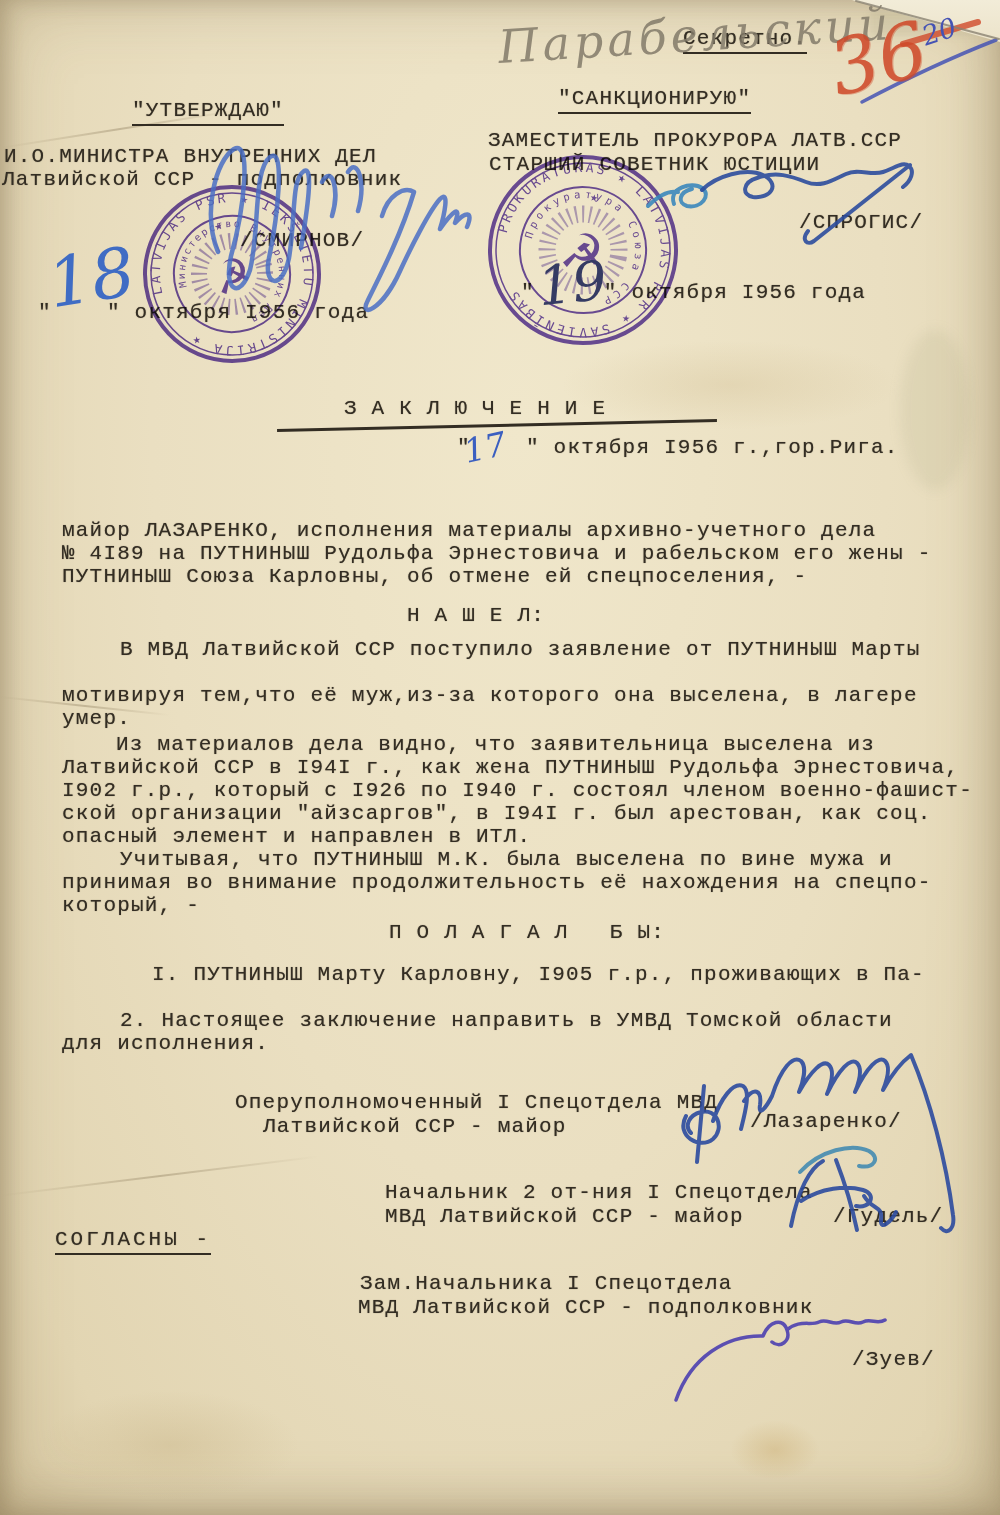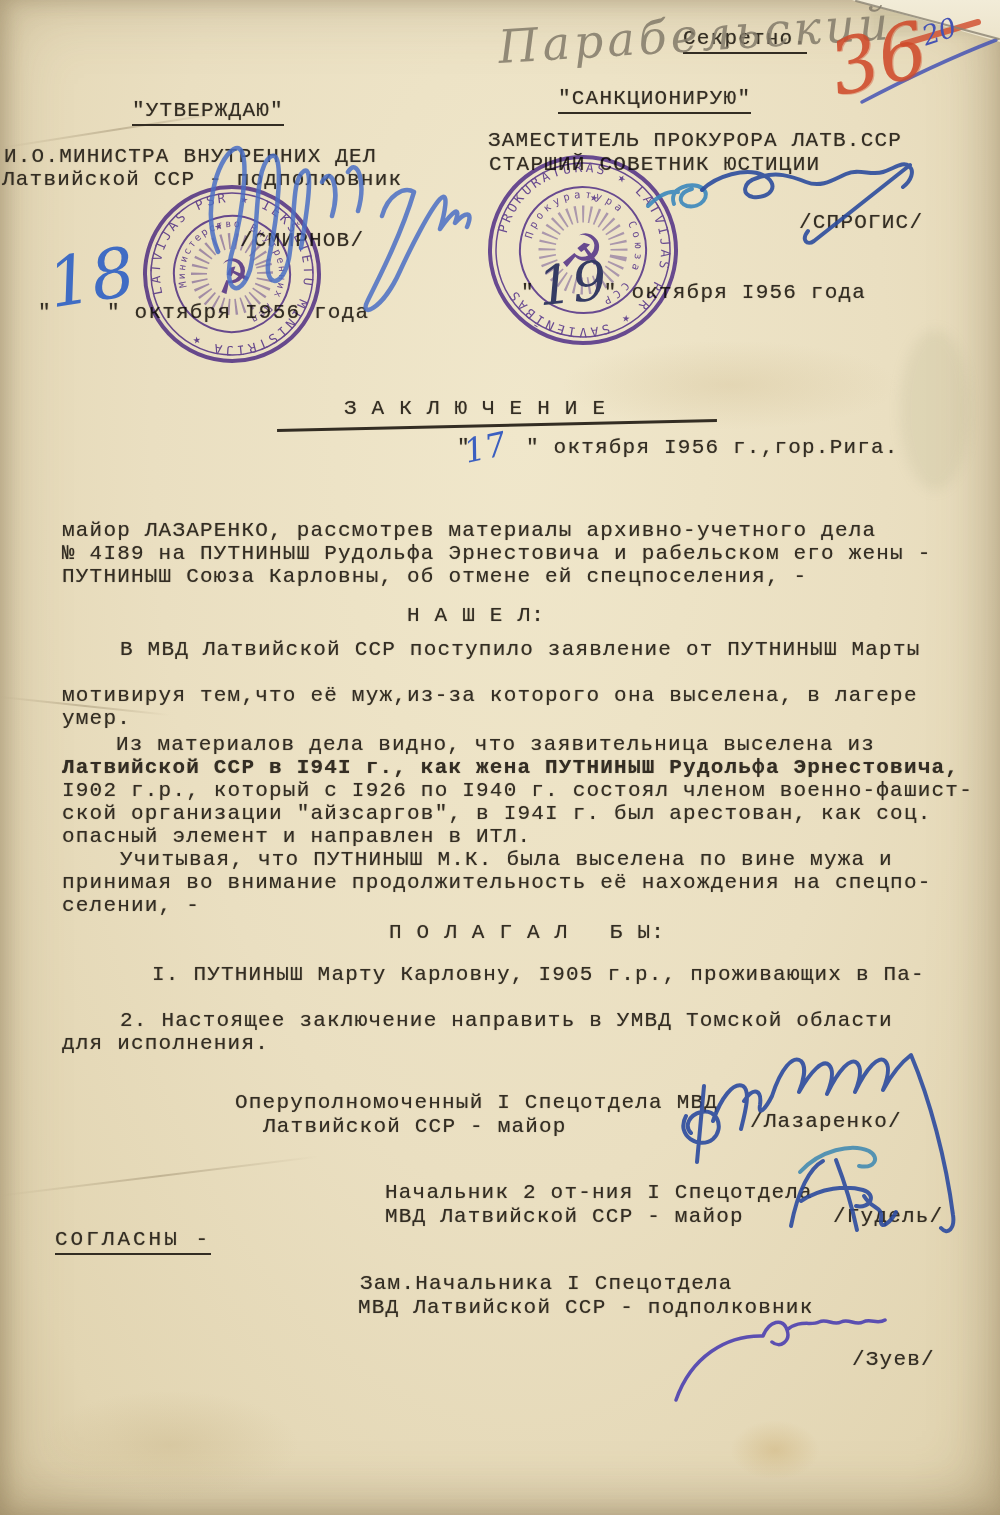--- a/index.html
+++ b/index.html
@@ -89,39 +89,39 @@
     <text font-family="DejaVu Sans Mono, monospace" font-size="13" letter-spacing="3" fill="#5633ab"><textPath href="#ro">PROKURATŪRAS ★ LATVIJAS PSR ★ SAVIENĪBAS</textPath></text>
     <text font-family="DejaVu Sans Mono, monospace" font-size="10.5" letter-spacing="4" fill="#5633ab"><textPath href="#ri">Прокуратура Союза ССР</textPath></text>
     <text x="100" y="120" text-anchor="middle" font-size="58" fill="#5633ab">☭</text>
     <text x="100" y="50" text-anchor="middle" font-size="13" fill="#5633ab">★</text>
   </svg>
 
   <div class="tw" style="left:344px;top:397px;">З А К Л Ю Ч Е Н И Е</div>
   <div class="rule" style="left:277px;top:424px;width:440px;height:3px;transform:rotate(-1.3deg);"></div>
   <div class="tw" style="left:457px;top:436px;">"    " октября I956 г.,гор.Рига.</div>
 
-  <div class="tw" style="left:62px;top:519px;">майор ЛАЗАРЕНКО, рассмотрев материалы архивно-учетного дела</div>
+  <div class="tw" style="left:62px;top:519px;">майор ЛАЗАРЕНКО, исполнения материалы архивно-учетного дела</div>
   <div class="tw" style="left:62px;top:542px;">№ 4I89 на ПУТНИНЫШ Рудольфа Эрнестовича и рабельском его жены -</div>
   <div class="tw" style="left:62px;top:565px;">ПУТНИНЫШ Союза Карловны, об отмене ей спецпоселения, -</div>
 
   <div class="tw" style="left:407px;top:604px;">Н А Ш Е Л:</div>
 
   <div class="tw" style="left:120px;top:638px;">В МВД Латвийской ССР поступило заявление от ПУТНИНЫШ Марты</div>
   <div class="tw" style="left:62px;top:684px;">мотивируя тем,что её муж,из-за которого она выселена, в лагере</div>
   <div class="tw" style="left:62px;top:707px;">умер.</div>
 
   <div class="tw" style="left:116px;top:733px;">Из материалов дела видно, что заявительница выселена из</div>
-  <div class="tw" style="left:62px;top:756px;font-weight:bold;">Латвийской ССР в I94I г., как жена ПУТНИНЫШ Рудольфа Эрнестовича,</div>
+  <div class="tw" style="left:62px;top:756px;">Латвийской ССР в I94I г., как жена ПУТНИНЫШ Рудольфа Эрнестовича,</div>
   <div class="tw" style="left:62px;top:779px;">I902 г.р., который с I926 по I940 г. состоял членом военно-фашист-</div>
   <div class="tw" style="left:62px;top:802px;">ской организации "айзсаргов", в I94I г. был арестован, как соц.</div>
   <div class="tw" style="left:62px;top:825px;">опасный элемент и направлен в ИТЛ.</div>
 
   <div class="tw" style="left:120px;top:848px;">Учитывая, что ПУТНИНЫШ М.К. была выселена по вине мужа и</div>
   <div class="tw" style="left:62px;top:871px;">принимая во внимание продолжительность её нахождения на спецпо-</div>
-  <div class="tw" style="left:62px;top:894px;">селении, -</div>
+  <div class="tw" style="left:62px;top:894px;">который, -</div>
 
   <div class="tw" style="left:389px;top:921px;">П О Л А Г А Л   Б Ы:</div>
 
   <div class="tw" style="left:120px;top:963px;margin-left:32px;">I. ПУТНИНЫШ Марту Карловну, I905 г.р., проживающих в Па-</div>
   <div class="tw" style="left:120px;top:1009px;">2. Настоящее заключение направить в УМВД Томской области</div>
   <div class="tw" style="left:62px;top:1032px;">для исполнения.</div>
 
   <div class="tw" style="left:235px;top:1091px;">Оперуполномоченный I Спецотдела МВД</div>
   <div class="tw" style="left:263px;top:1115px;">Латвийской ССР - майор</div>
   <div class="tw" style="left:750px;top:1110px;">/Лазаренко/</div>

